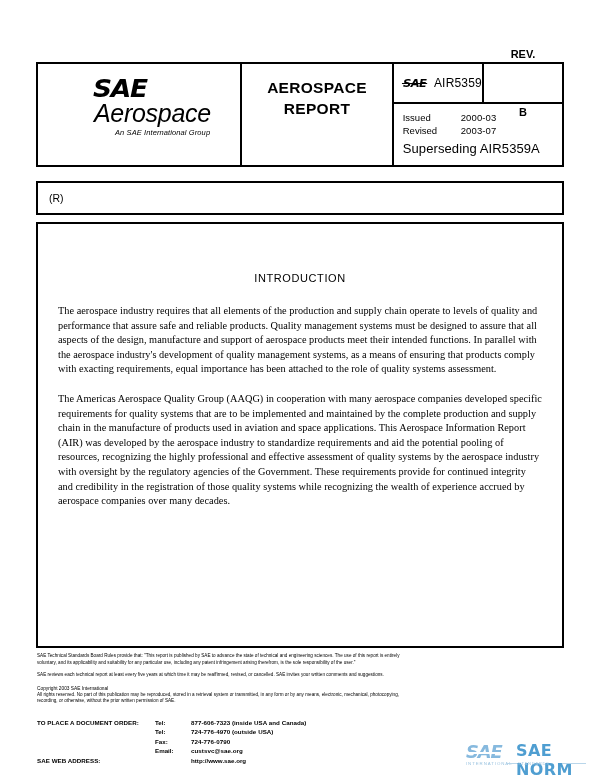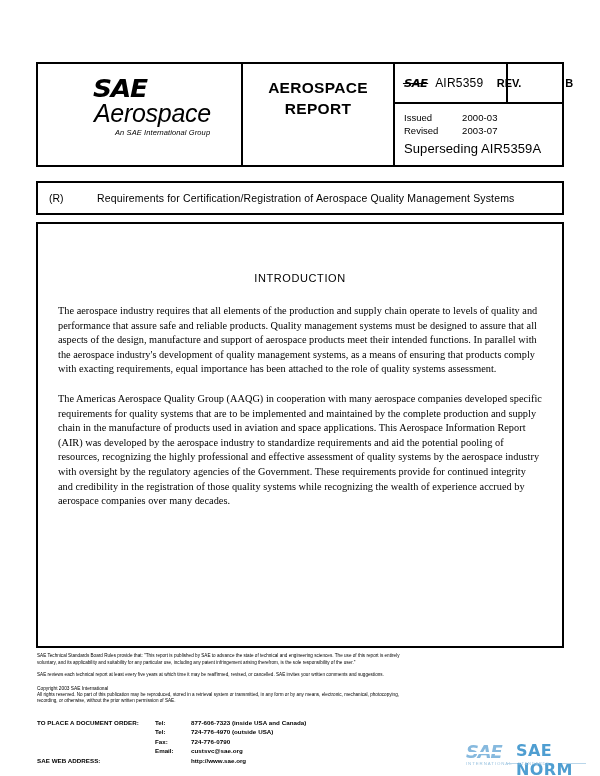--- a/index.html
+++ b/index.html
@@ -134,23 +134,23 @@
     height: 1.6px;
     background: #000;
   }
   .docnum-id {
     font-family: "Liberation Sans", sans-serif;
     font-size: 12px;
     margin-left: 9px;
     letter-spacing: 0.2px;
   }
   .hdr-rev {
-    width: 54px;
-    display: flex;
-    flex-direction: row;
+    width: 78px;
+    display: flex;
+    flex-direction: column;
     align-items: center;
     justify-content: center;
     box-sizing: border-box;
     gap: 44px;
   }
   .rev-label, .rev-value {
     font-family: "Liberation Sans", sans-serif;
     font-weight: bold;
     font-size: 11px;
     line-height: 14px;
@@ -397,21 +397,20 @@
           <span class="date-value">2003-07</span>
         </div>
         <div class="superseding">Superseding AIR5359A</div>
       </div>
     </div>
 
   </div>
 
   <div class="title-box">
     <span class="title-r">(R)</span>
-    <span class="title-text">Requirements for Certification/Registration of Aerospace Quality Management Systems</span>
   </div>
 
   <div class="body-box">
     <div class="intro-heading">INTRODUCTION</div>
     <p class="body-para">The aerospace industry requires that all elements of the production and supply chain operate to levels of quality and performance that assure safe and reliable products. Quality management systems must be designed to assure that all aspects of the design, manufacture and support of aerospace products meet their intended functions. In parallel with the aerospace industry's development of quality management systems, as a means of ensuring that products comply with exacting requirements, equal importance has been attached to the role of quality systems assessment.</p>
     <p class="body-para">The Americas Aerospace Quality Group (AAQG) in cooperation with many aerospace companies developed specific requirements for quality systems that are to be implemented and maintained by the complete production and supply chain in the manufacture of products used in aviation and space applications. This Aerospace Information Report (AIR) was developed by the aerospace industry to standardize requirements and aid the potential pooling of resources, recognizing the highly professional and effective assessment of quality systems by the aerospace industry with oversight by the regulatory agencies of the Government. These requirements provide for continued integrity and credibility in the registration of those quality systems while recognizing the wealth of experience accrued by aerospace companies over many decades.</p>
   </div>
 
   <div class="footer">
     <div class="legal-block">

